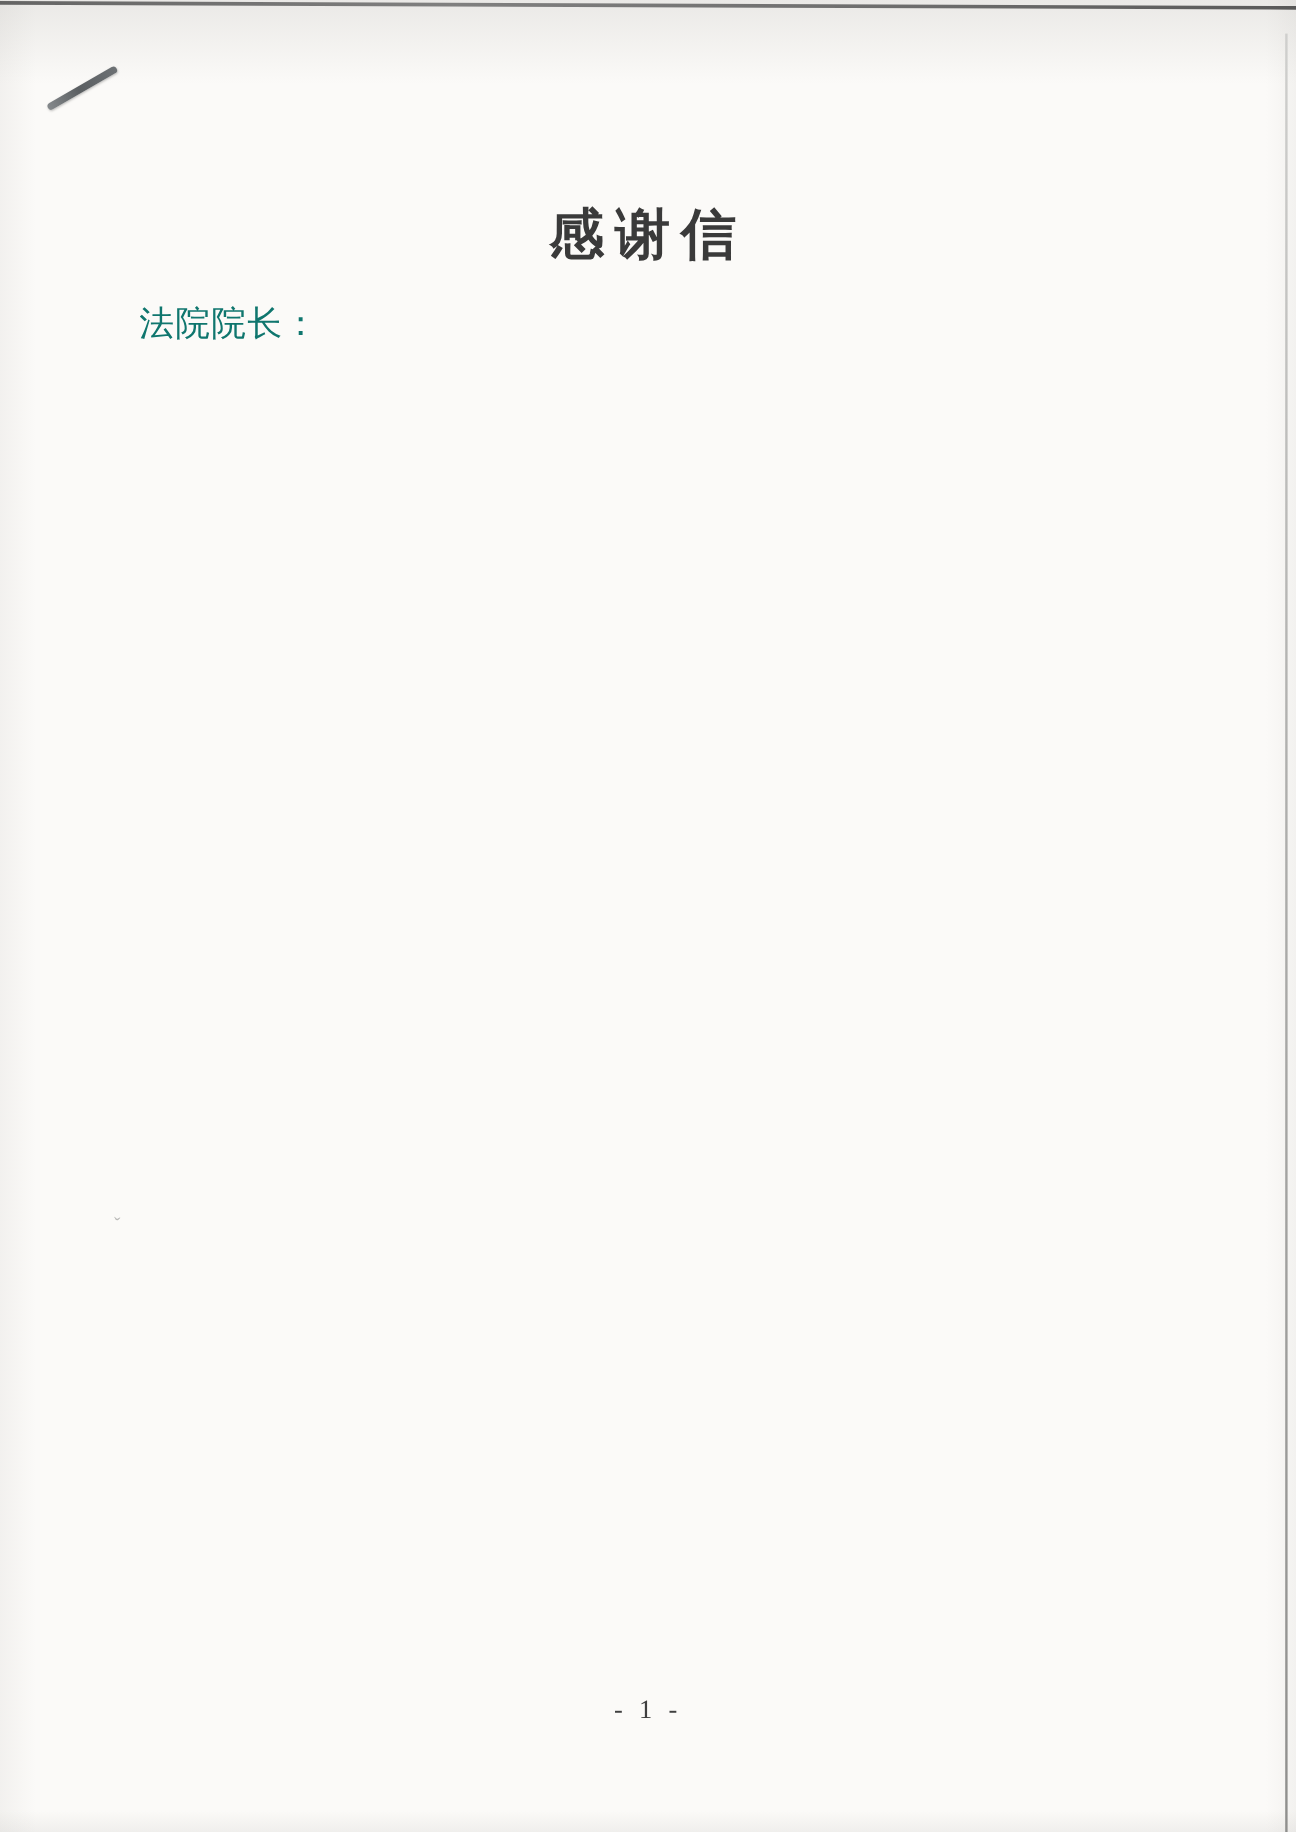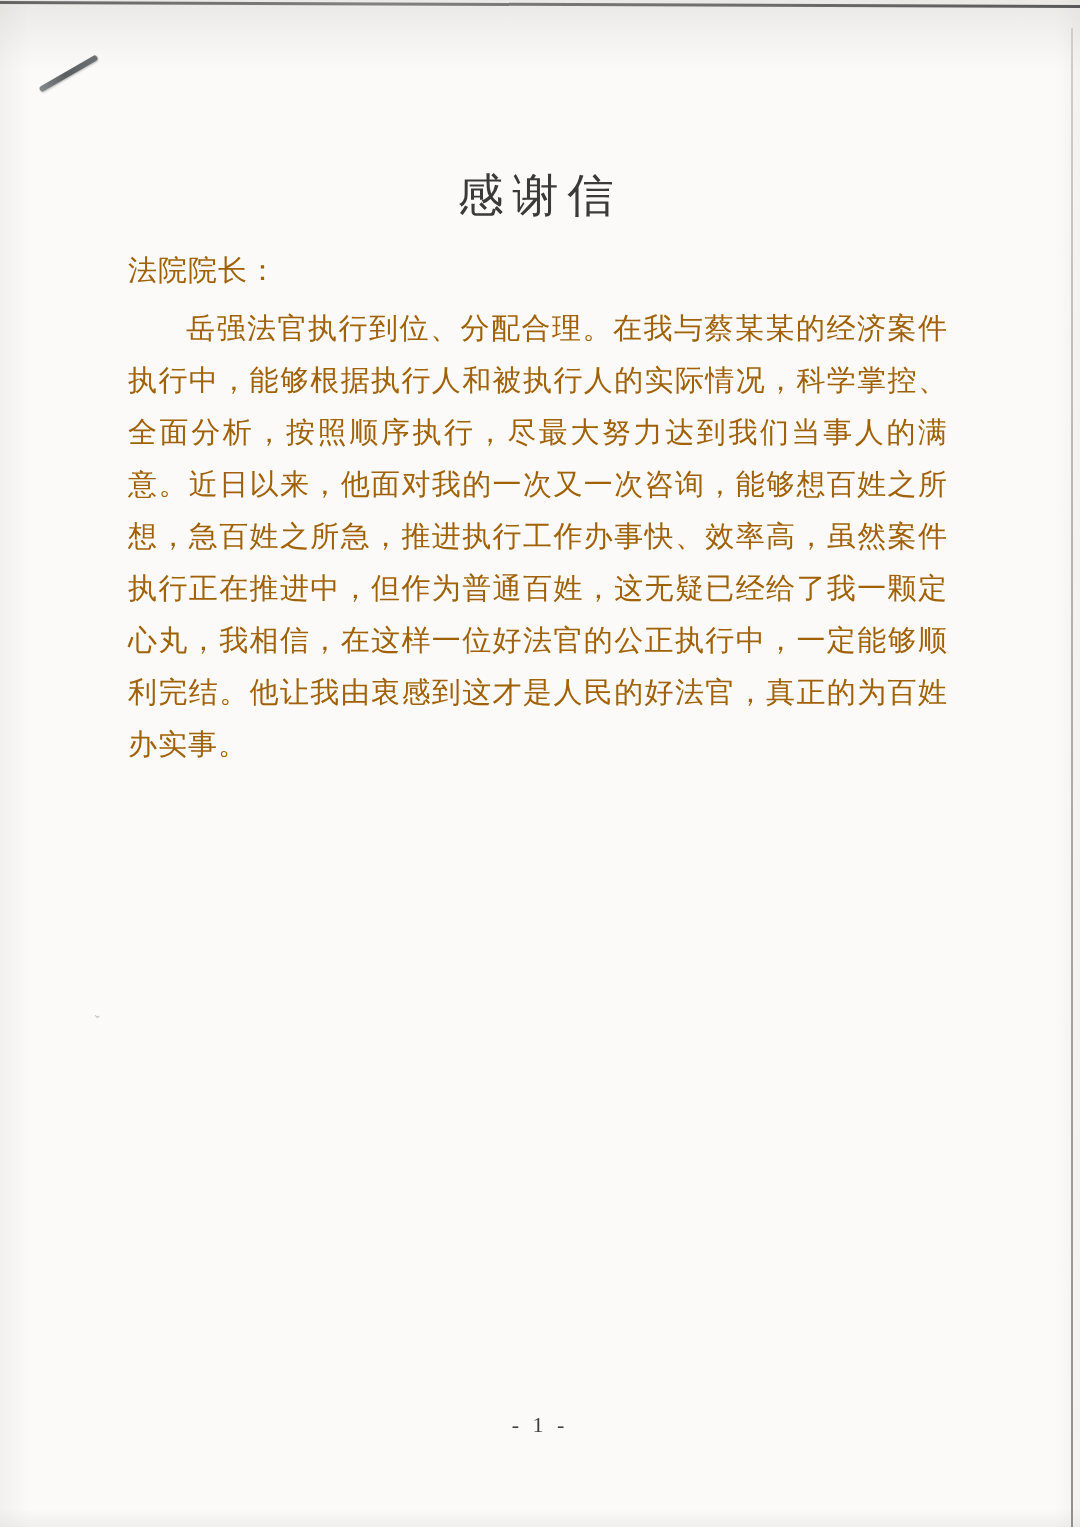--- a/index.html
+++ b/index.html
@@ -73,34 +73,34 @@
     line-height: 12px;
     transform: rotate(8deg);
   }
   .letter-title {
     position: absolute;
     top: 134px;
     left: 0;
     width: 100%;
     text-align: center;
     font-family: "Liberation Sans", "DejaVu Sans", sans-serif;
-    font-weight: normal;
+    font-weight: bold;
     font-size: 46px;
     letter-spacing: 9px;
     color: #3a3a3a;
   }
   .letter-body {
     position: absolute;
-    left: 128px;
+    left: 116px;
     top: 244px;
     width: 820px;
     font-size: 29px;
     line-height: 52px;
     letter-spacing: 1px;
-    color: #a16207;
+    color: #0f766e;
     text-align: justify;
   }
   .salutation {
     margin: 0;
   }
   .para {
     margin: 6px 0 0 0;
     text-indent: 2em;
   }
   .page-number {
@@ -126,18 +126,17 @@
   <div class="right-edge-line"></div>
 
   <div class="staple-mark"></div>
 
   <div class="speck-mark">ˇ</div>
 
   <h1 class="letter-title">感谢信</h1>
 
   <div class="letter-body">
     <p class="salutation">法院院长：</p>
-    <p class="para">岳强法官执行到位、分配合理。在我与蔡某某的经济案件执行中，能够根据执行人和被执行人的实际情况，科学掌控、全面分析，按照顺序执行，尽最大努力达到我们当事人的满意。近日以来，他面对我的一次又一次咨询，能够想百姓之所想，急百姓之所急，推进执行工作办事快、效率高，虽然案件执行正在推进中，但作为普通百姓，这无疑已经给了我一颗定心丸，我相信，在这样一位好法官的公正执行中，一定能够顺利完结。他让我由衷感到这才是人民的好法官，真正的为百姓办实事。</p>
   </div>
 
   <div class="page-number">- 1 -</div>
 
 </div>
 
 </body></html>

